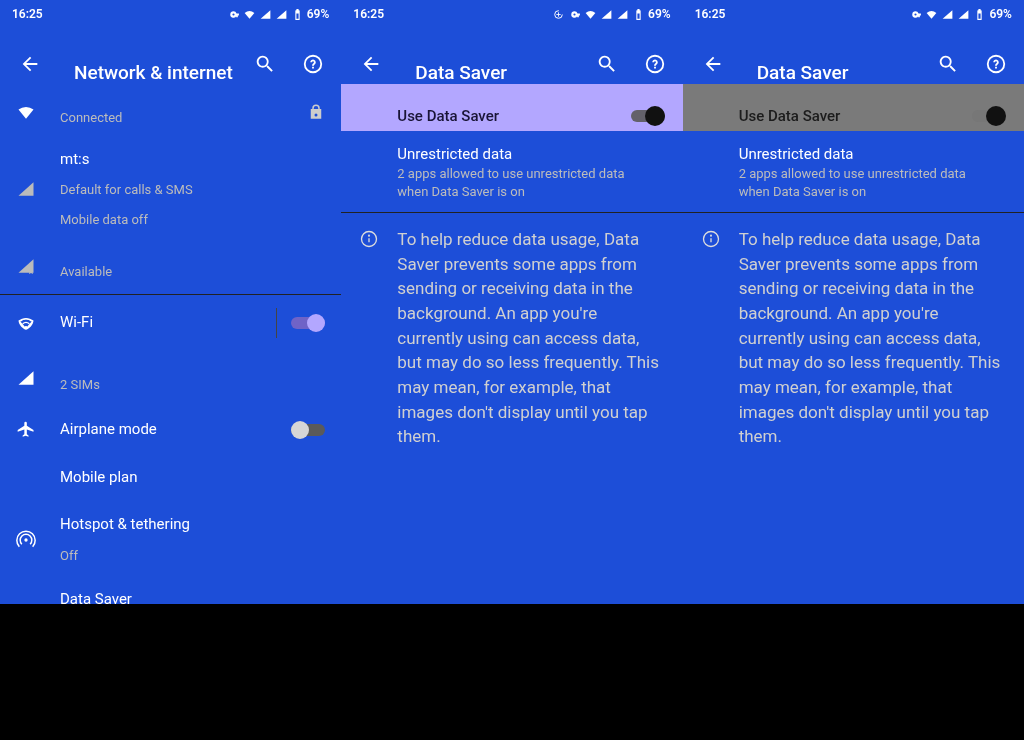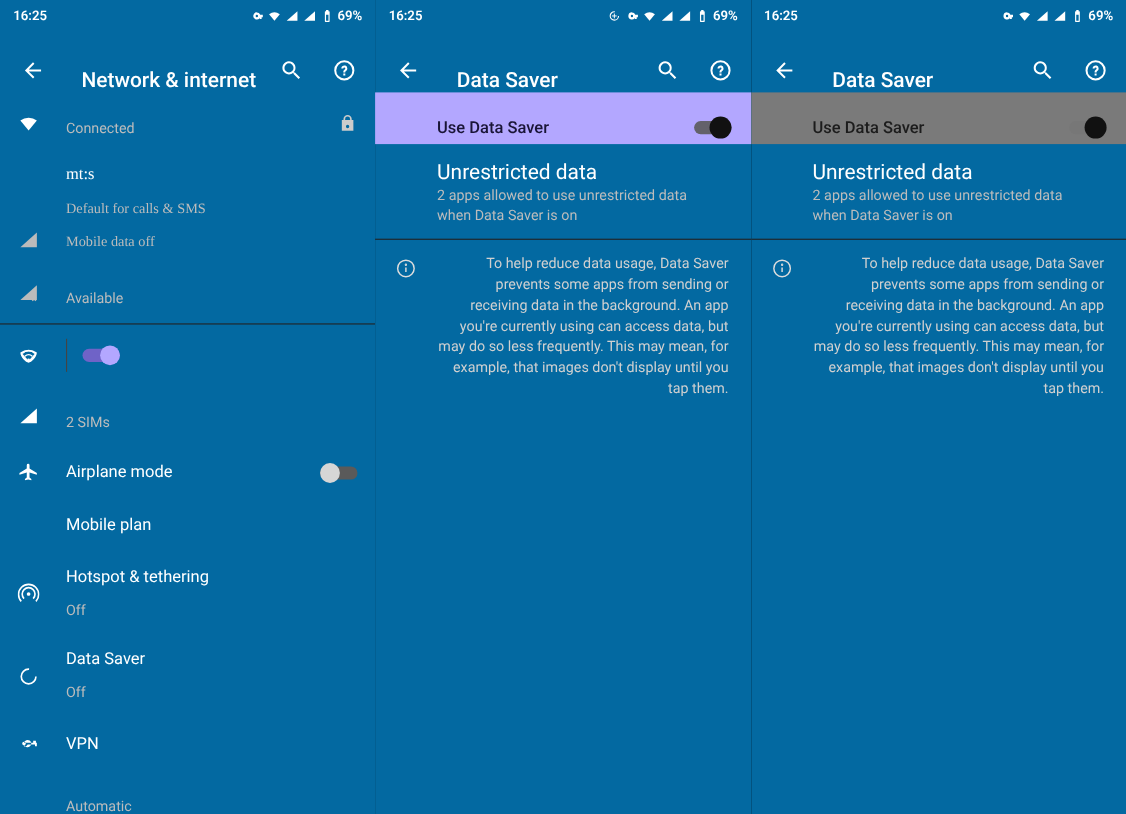--- a/index.html
+++ b/index.html
@@ -7,23 +7,23 @@
     width: 1024px;
     height: 740px;
     background: #000;
     font-family: Roboto, "Segoe UI", Arial, sans-serif;
     color: #fff;
     display: flex;
     overflow: hidden;
   }
   .panel {
     width: 341.33px;
-    height: 740px;
+    height: 604px;
     position: relative;
-    background: #0369a1;
+    background: #1d4ed8;
     display: flex;
     flex-direction: column;
   }
   .panel:nth-child(2){width:341.33px;}
   .panel:nth-child(3){width:341.33px;}
   .statusbar {
     height: 28px;
     display: flex;
     align-items: center;
     padding: 0 12px;
@@ -110,28 +110,28 @@
     padding: 16px 18px 0 56px;
     font-size:15px; font-weight:500;
     justify-content:space-between;
   }
   .bigrow.purple { background:#b3a7ff; color:#1a1537; }
   .bigrow.gray { background:#7a7a7a; color:#1c1c1c; }
 
   .section {
     padding: 14px 18px 12px 56px;
   }
-  .section .stitle { font-size:19px; color:#fff; }
+  .section .stitle { font-size:15px; color:#fff; }
   .section .sdesc { font-size:13px; color:#bcbcbc; margin-top:2px; line-height:1.35; max-width:260px;}
   .inforow {
     display:flex; padding: 14px 18px 14px 18px;
   }
   .inforow .infoicon { width:38px; display:flex; justify-content:flex-start; padding-top:2px; }
   .inforow .infoicon svg { width:20px;height:20px; fill:none; stroke:#ddd; stroke-width:1.6; }
-  .inforow .infotext { flex:1; font-size:13px; color:#d0d0d0; line-height:1.45; max-width:265px;text-align:right;}
+  .inforow .infotext { flex:1; font-size:17px; color:#d0d0d0; line-height:1.45; max-width:265px;}
 </style>
 </head>
 <body>
 
 <div class="panel">
   <div class="statusbar">
     <span>16:25</span>
     <span class="right">
       <span class="sb-icon">
           <svg viewBox="0 0 24 24">
@@ -190,21 +190,21 @@
       <div class="texts">
           <div class="sub">Connected</div>
         </div>
       <div class="tail">
           <svg viewBox="0 0 24 24">
             <path fill="#ccc" d="M17 8V7a5 5 0 00-10 0v1H5v13h14V8h-2zm-8-1a3 3 0 016 0v1H9V7zm3 11a2 2 0 110-4 2 2 0 010 4z"></path>
           </svg>
         </div>
     </div>
 
-    <div class="row" style="align-items:flex-end;padding-top:10px;padding-bottom:10px;font-family:Liberation Serif, serif;">
+    <div class="row" style="align-items:center;padding-top:10px;padding-bottom:10px;">
       <div class="icon dim">
           <svg viewBox="0 0 24 24">
             <path d="M3 20h18V4L3 20z"></path>
             <text x="2" y="22" font-size="8" fill="#bbb"></text>
           </svg>
         </div>
       <div class="texts">
         <div class="title">mt:s</div>
         <div class="sub">Default for calls &amp; SMS</div>
         <div class="sub">Mobile data off</div>
@@ -226,20 +226,23 @@
     <div class="divider"></div>
 
     <div class="row">
       <div class="icon">
           <svg viewBox="0 0 24 24">
             <path d="M12 20c3 0 9-6 9-11a15 15 0 00-18 0c0 5 6 11 9 11zm0-2l-7-8a12 12 0 0114 0l-7 8z" fill="#fff"></path>
             <circle cx="12" cy="17" r="1.5"></circle>
             <path d="M8 13a6 6 0 018 0" stroke="#fff" stroke-width="1.6" fill="none"></path>
             <path d="M5 10a10 10 0 0114 0" stroke="#fff" stroke-width="1.6" fill="none"></path>
           </svg>
+        </div>
+      <div class="texts">
+          <div class="title">Wi-Fi</div>
         </div>
       <div class="vbar"></div>
       <div class="switch on">
           <div class="track"></div>
           <div class="thumb"></div>
         </div>
     </div>
 
     <div class="row">
       <div class="icon">

